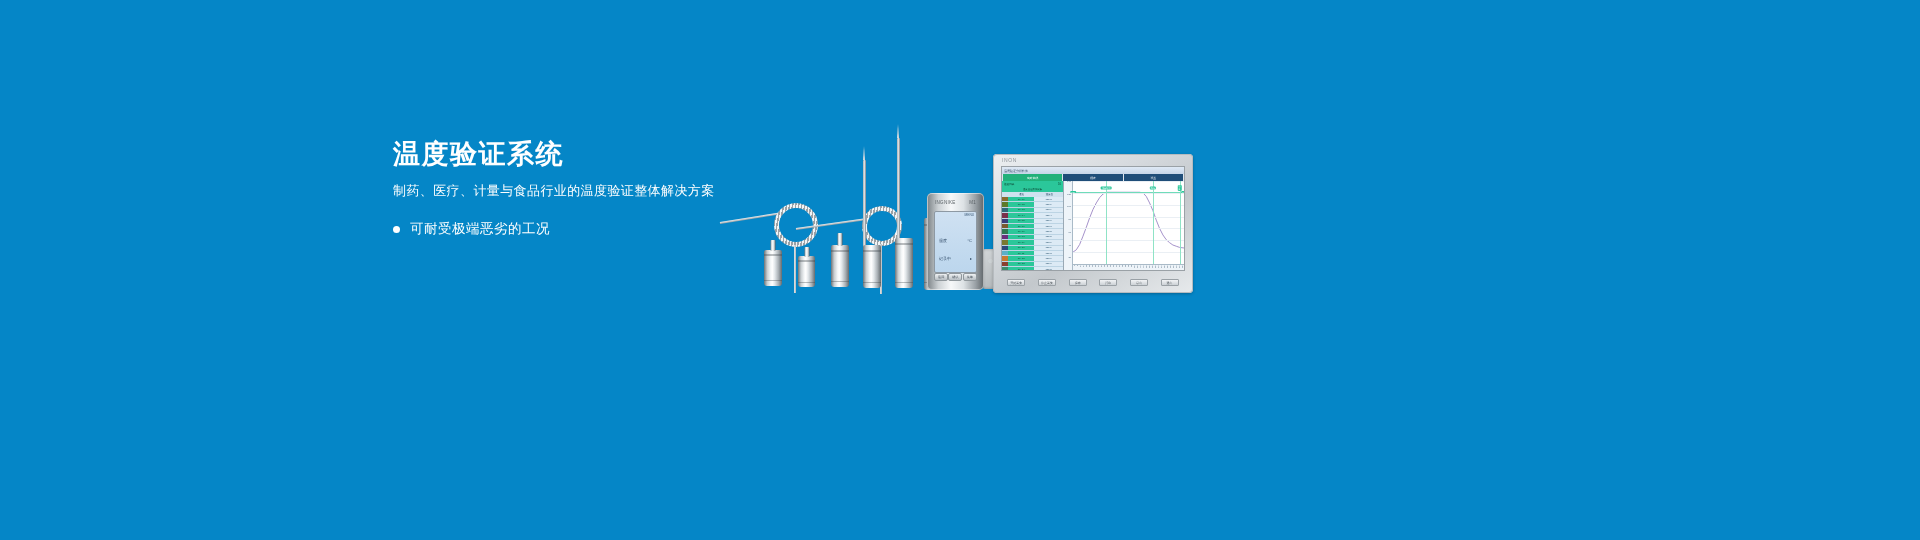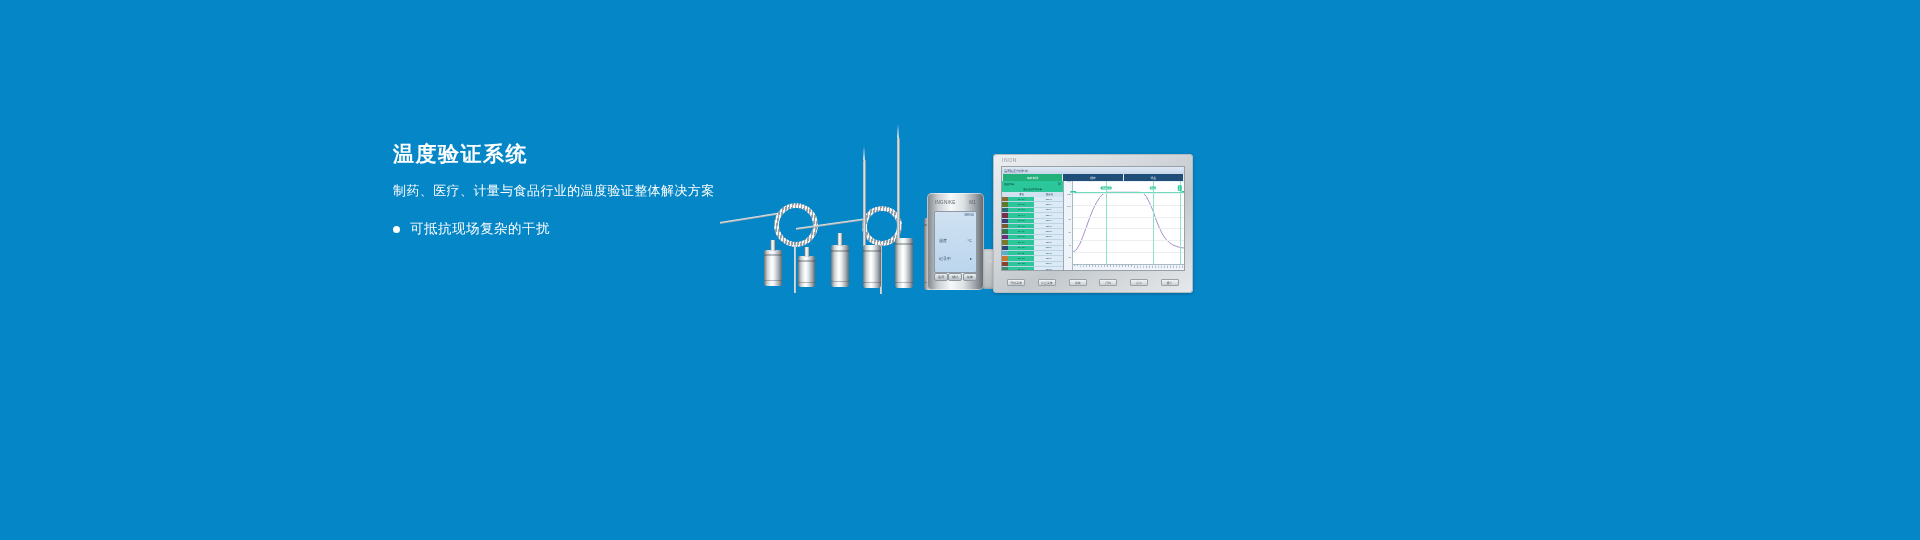--- a/index.html
+++ b/index.html
@@ -14,21 +14,21 @@
     background:#0586c7;
   }
 
   
   .text-block {
     position:absolute;
     left:393px; top:141px;
     width:420px;
   }
   .headline {
-    font-size:21px;
+    font-size:27px;
     font-weight:bold;
     color:#ffffff;
     letter-spacing:1.5px;
     line-height:26px;
     white-space:nowrap;
   }
   .subhead {
     margin-top:15px;
     font-size:13px;
     color:#ffffff;
@@ -279,21 +279,21 @@
 <body>
 
 <div id="banner">
 
   <div class="text-block">
     <div class="headline">温度验证系统</div>
     <div class="subhead">制药、医疗、计量与食品行业的温度验证整体解决方案</div>
     <div class="bullets">
       <div class="bullet">
         <span class="dot"></span>
-        <span class="bullet-label">可抵抗现场复杂的干扰</span>
+        <span class="bullet-label">可耐受极端恶劣的工况</span>
       </div>
     </div>
   </div>
 
   <div id="products">
 
     <div class="coil" style="left:20px; top:93px; width:130px; height:85px;">
       <div class="coil-arm" style="left:0px; top:19px; width:62px; transform:rotate(-9deg);"></div>
       <div class="coil-ring" style="left:54px; top:0px; width:44px; height:44px;"></div>
       <div class="coil-stem" style="left:74px; top:42px; height:48px;"></div>

